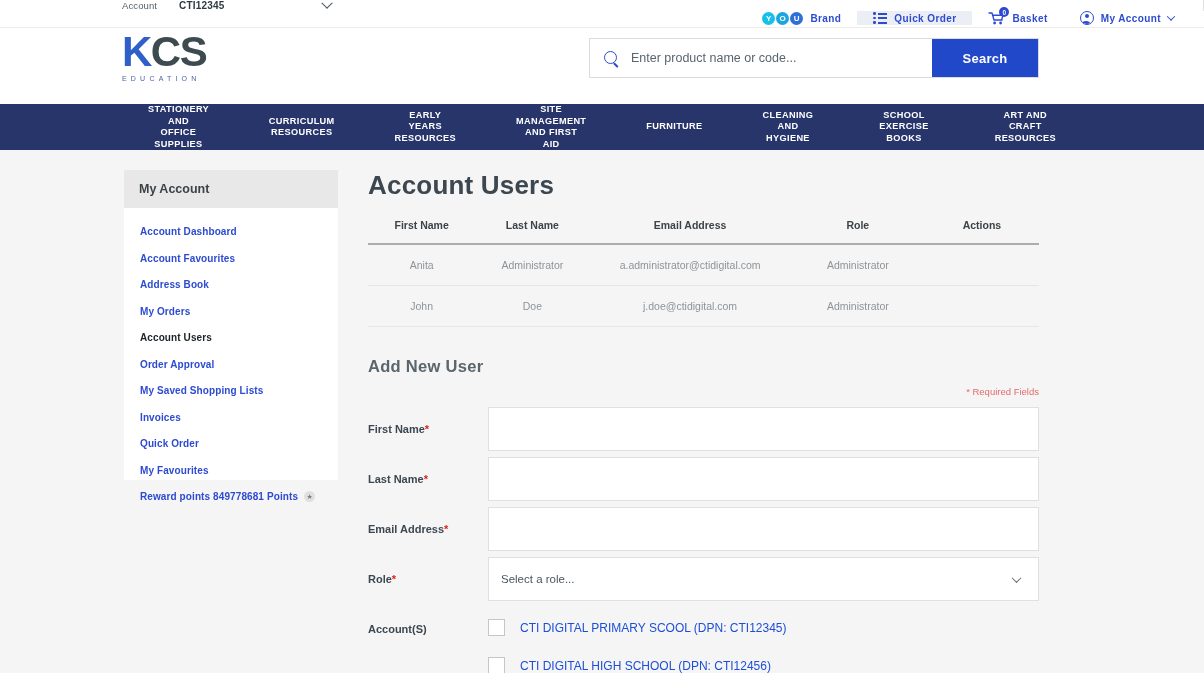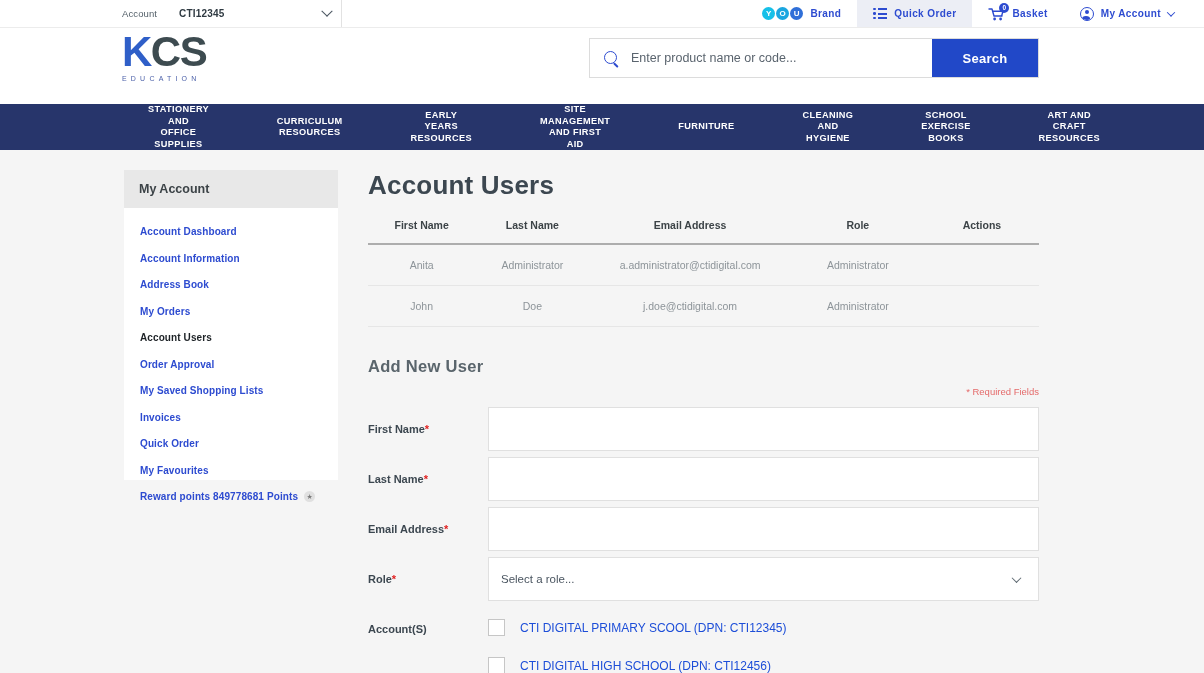--- a/index.html
+++ b/index.html
@@ -13,20 +13,21 @@
   }
 
   
   .topbar {
     height: 28px;
     background: #ffffff;
     display: flex;
     align-items: stretch;
     border-bottom: 1px solid #ececec;
     position: relative;
+    flex-direction: column;
   }
   .topbar-left {
     display: flex;
     align-items: center;
     padding-left: 122px;
     border-right: 1px solid #e2e2e2;
     padding-right: 10px;
   }
   .topbar-acct-label {
     font-size: 9.5px;
@@ -174,21 +175,21 @@
     font-family: "Liberation Sans", sans-serif;
   }
 
   
   .mainnav {
     height: 46px;
     background: #27356b;
     display: flex;
     align-items: center;
     padding: 0 122px;
-    gap: 16px;
+    gap: 8px;
   }
   .nav-item {
     color: #ffffff;
     font-size: 9.2px;
     font-weight: bold;
     letter-spacing: .35px;
     text-align: center;
     line-height: 1.25;
     padding: 0 26px;
     cursor: pointer;
@@ -412,21 +413,21 @@
   <div class="nav-item">ART AND CRAFT
 RESOURCES</div>
 </div>
 
 <div class="page">
 
   <div class="sidebar">
     <div class="sidebar-head">My Account</div>
     <div class="sidebar-list">
       <a class="sidebar-item">Account Dashboard</a>
-      <a class="sidebar-item">Account Information</a>
+      <a class="sidebar-item">Account Favourites</a>
       <a class="sidebar-item">Address Book</a>
       <a class="sidebar-item">My Orders</a>
       <a class="sidebar-item active">Account Users</a>
       <a class="sidebar-item">Order Approval</a>
       <a class="sidebar-item">My Saved Shopping Lists</a>
       <a class="sidebar-item">Invoices</a>
       <a class="sidebar-item">Quick Order</a>
       <a class="sidebar-item">My Favourites</a>
       <div class="reward-row">
         <span class="sidebar-item" style="margin-bottom:0">Reward points 849778681 Points</span>

